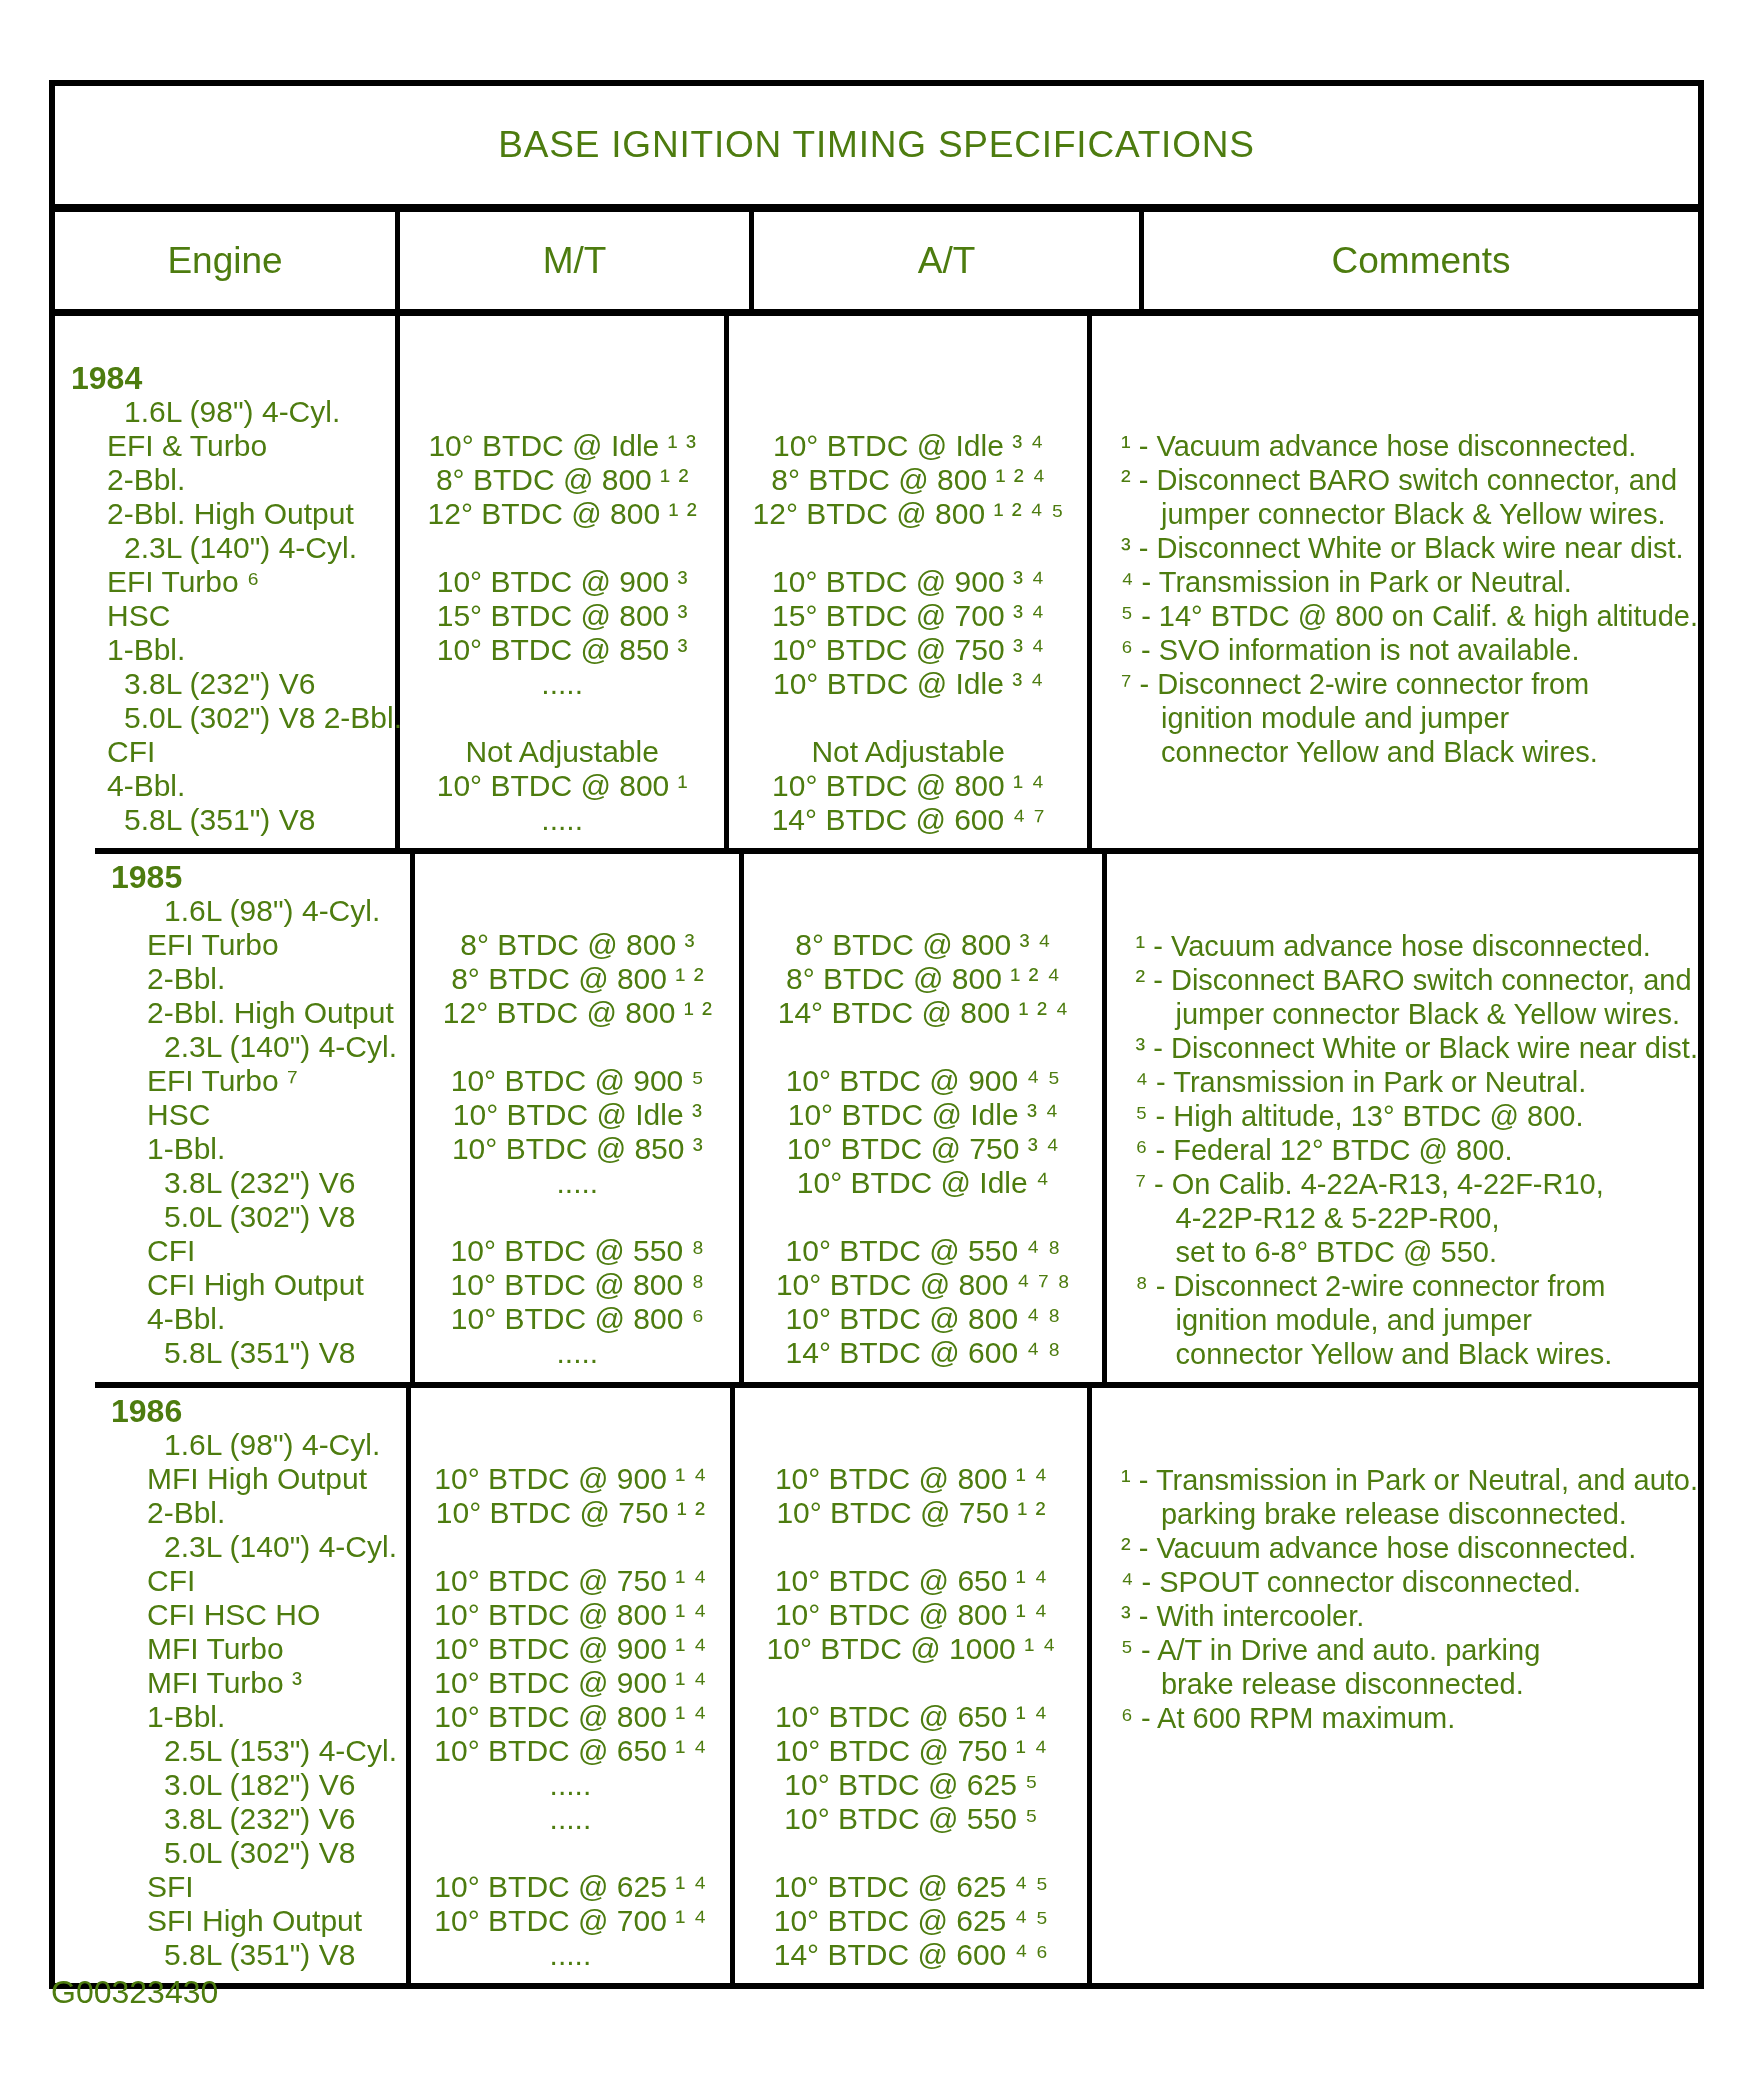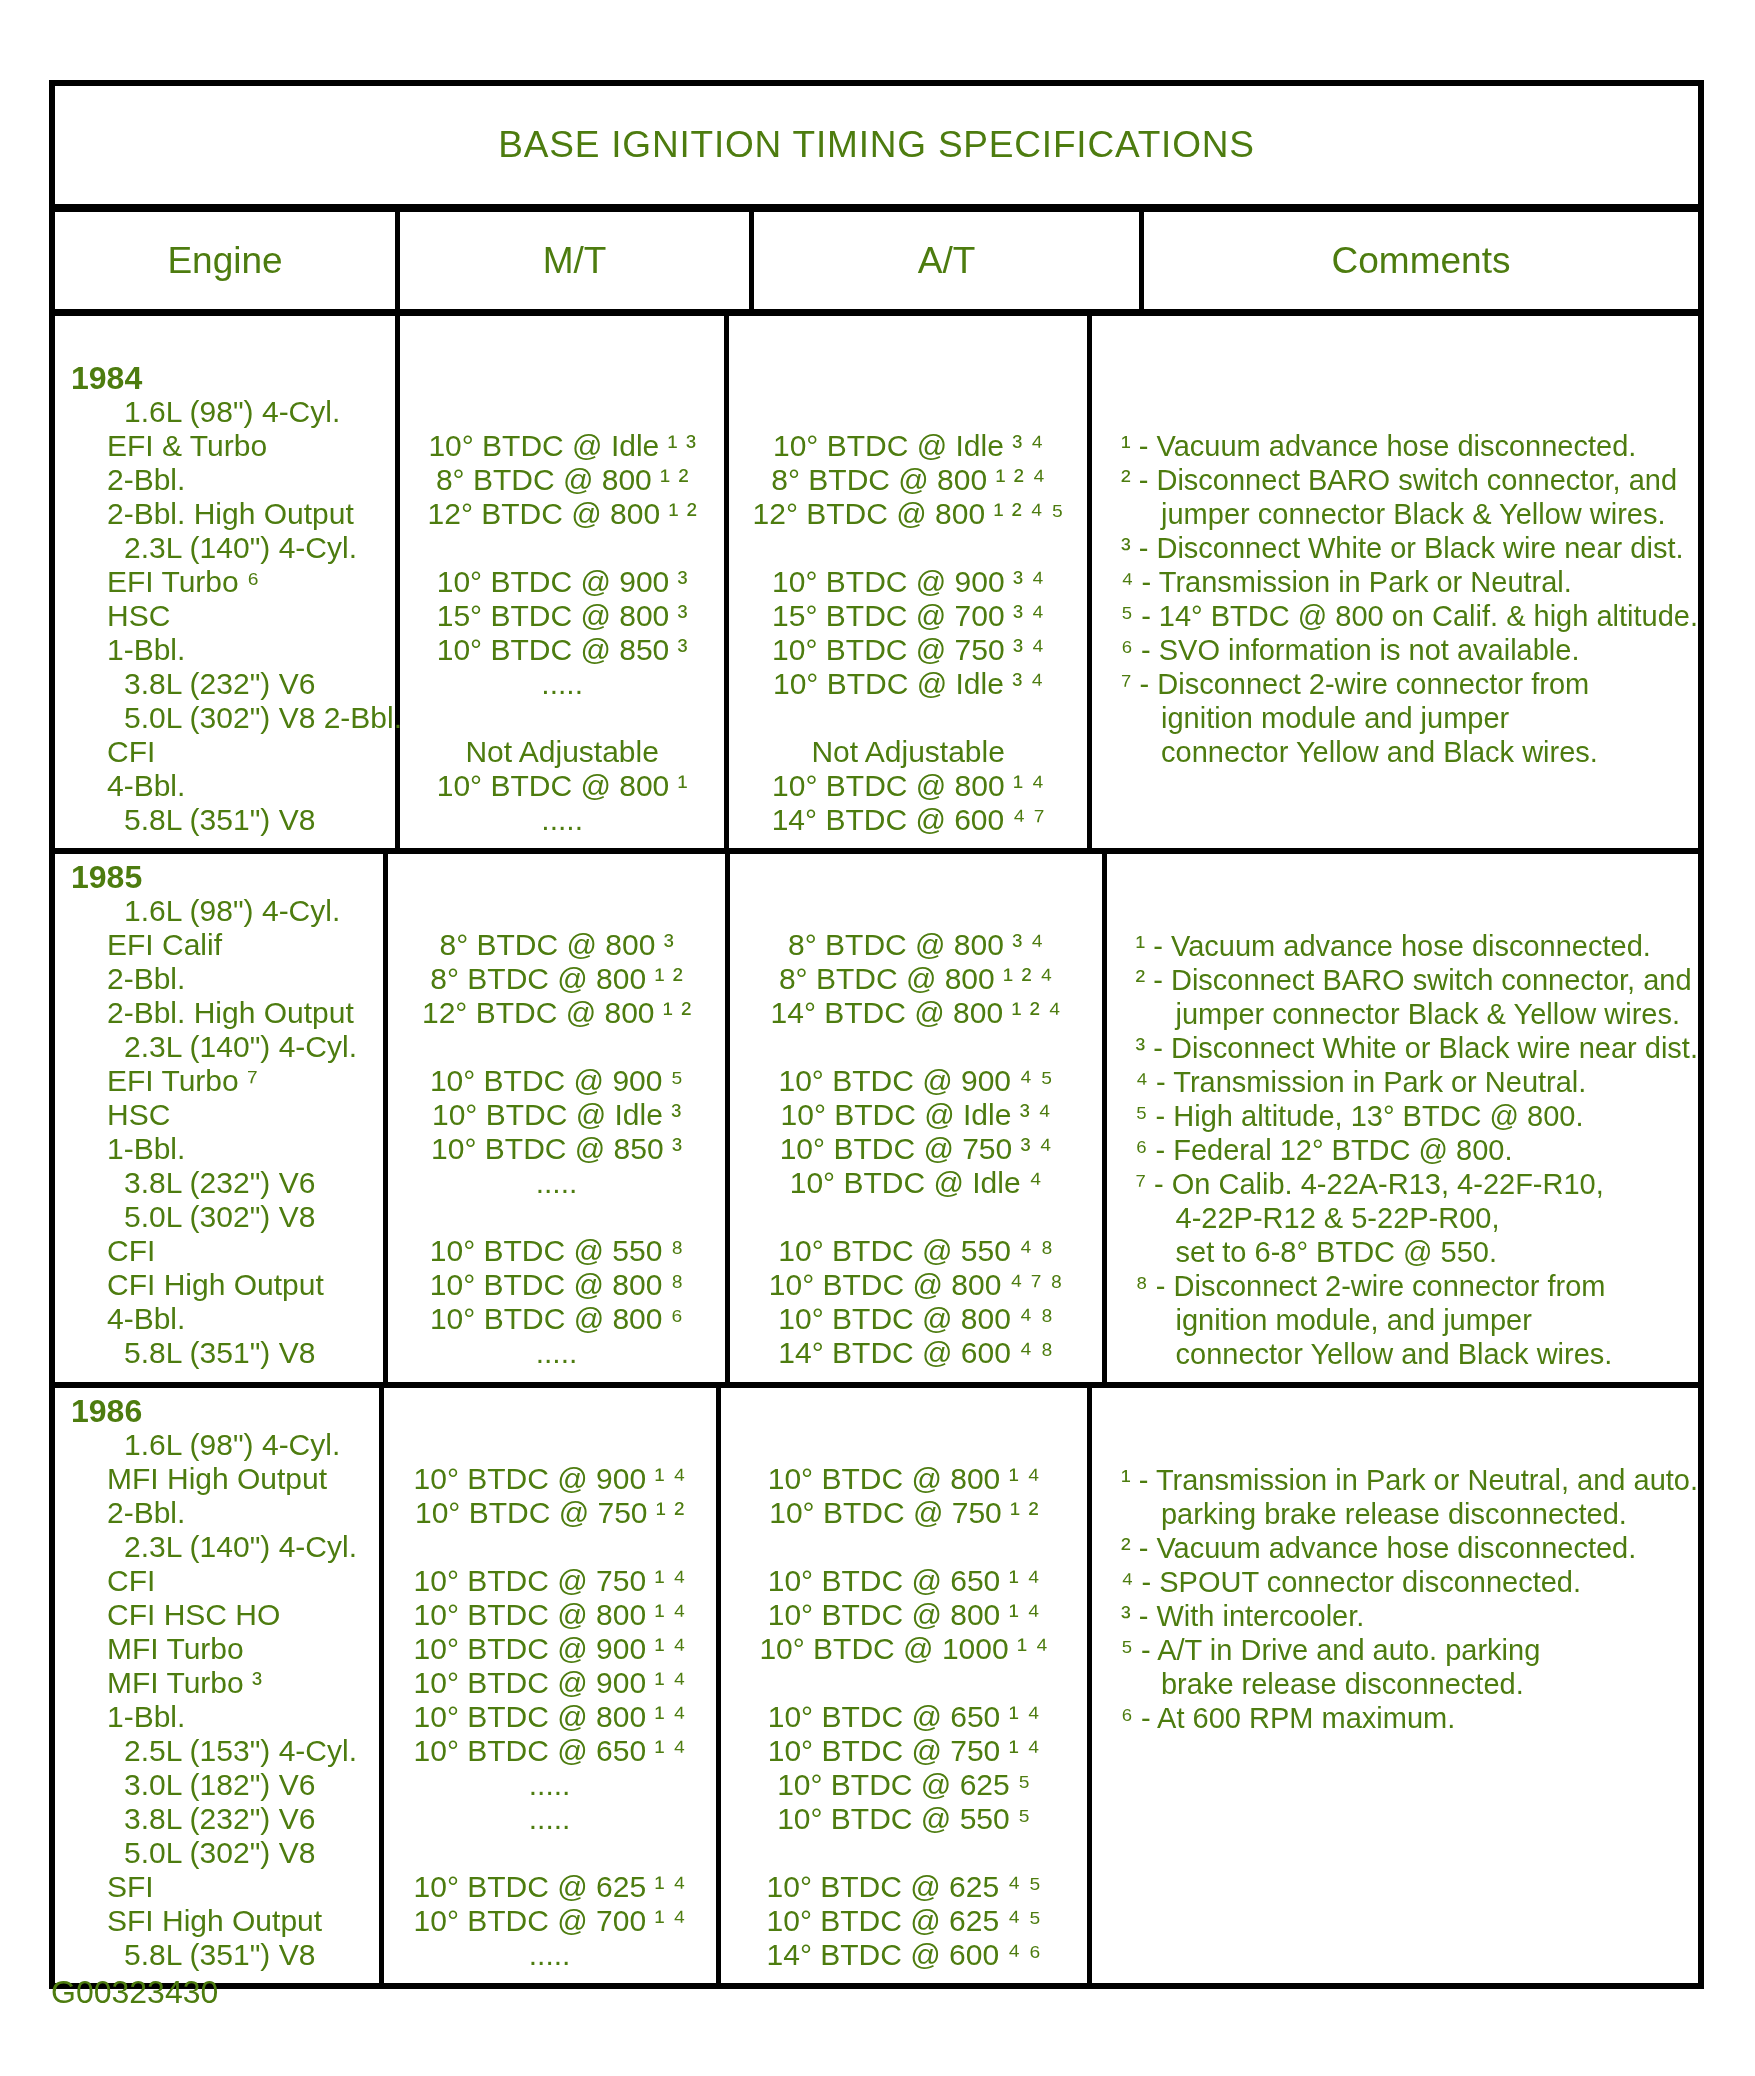--- a/index.html
+++ b/index.html
@@ -35,21 +35,21 @@
     display:flex;align-items:center;justify-content:center;
     font-size:37px;
     box-sizing:border-box;
   }
   .c1{width:345px;}
   .c2{width:354px;}
   .c3{width:390px;}
   .c4{flex:1;}
   .sep{border-right:5.6px solid #000;}
   .section{display:flex;}
-  .section + .section{border-top:6.4px solid #000;}
+  .section + .section{border-top:6.4px solid #000;margin-left:40px;}
   .col{box-sizing:border-box;padding-top:6.4px;padding-bottom:11px;}
   .section.first .col{padding-top:45px;}
   .comments-col{padding-top:75px !important;}
   .section.first .comments-col{padding-top:113px !important;}
   .line{
     height:34px;line-height:34px;
     font-size:30px;
     white-space:nowrap;
   }
   .year{
@@ -147,21 +147,21 @@
             <div class="cline">⁷ - Disconnect 2-wire connector from</div>
             <div class="cline cont">ignition module and jumper</div>
             <div class="cline cont">connector Yellow and Black wires.</div>
           </div>
   </div>
 
   <div class="section">
     <div class="col engine-col c1 sep">
       <div class="year">1985</div>
     <div class="line e i1">1.6L (98") 4-Cyl.</div>
-            <div class="line e i2">EFI Calif</div>
+            <div class="line e i2">EFI Turbo</div>
             <div class="line e i2">2-Bbl.</div>
             <div class="line e i2">2-Bbl. High Output</div>
             <div class="line e i1">2.3L (140") 4-Cyl.</div>
             <div class="line e i2">EFI Turbo ⁷</div>
             <div class="line e i2">HSC</div>
             <div class="line e i2">1-Bbl.</div>
             <div class="line e i1">3.8L (232") V6</div>
             <div class="line e i1">5.0L (302") V8</div>
             <div class="line e i2">CFI</div>
             <div class="line e i2">CFI High Output</div>

